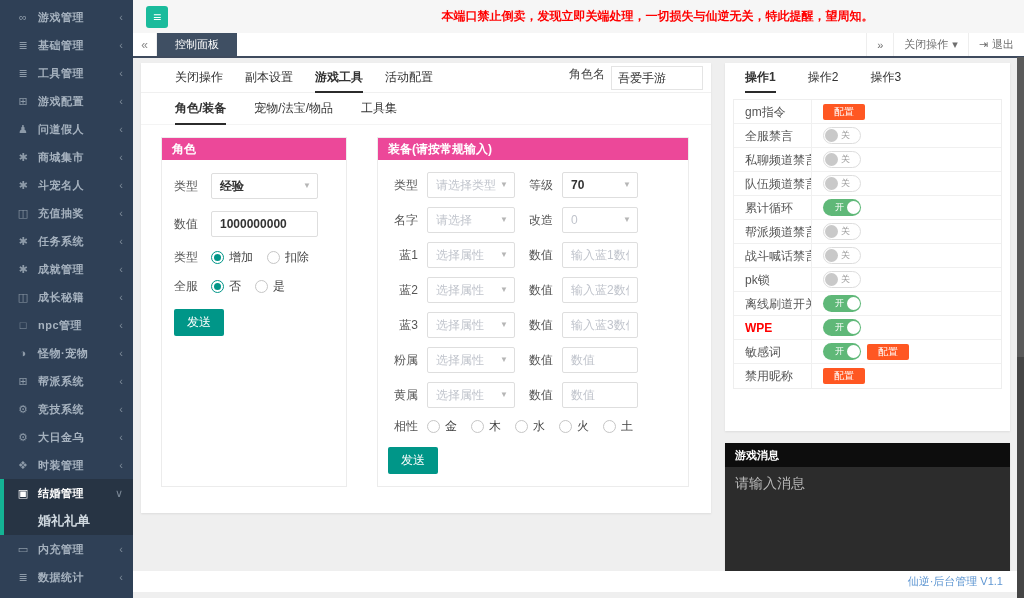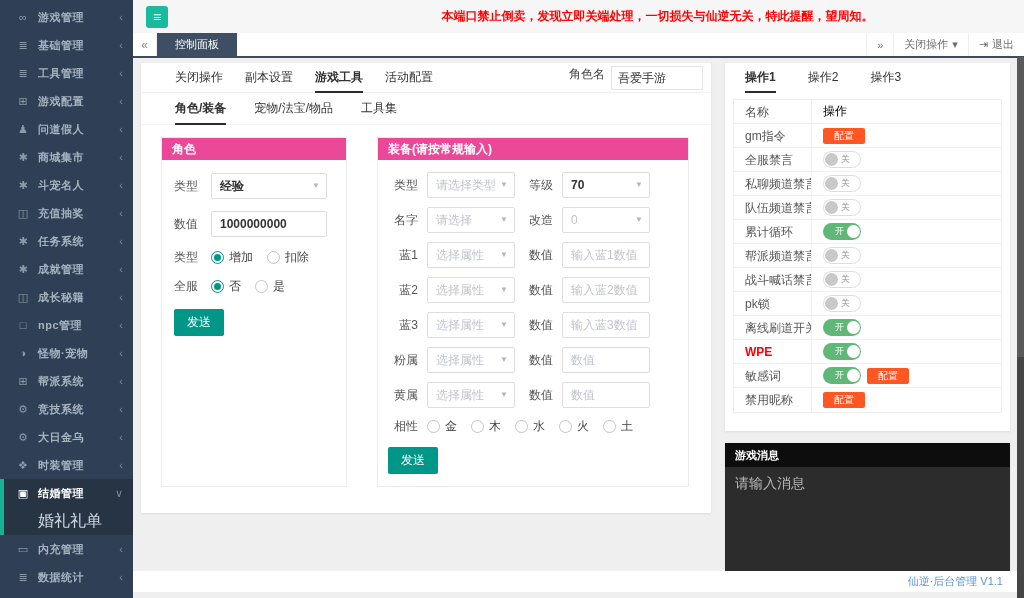--- a/index.html
+++ b/index.html
@@ -13,21 +13,21 @@
   .s-item { height:28px; display:flex; align-items:center; padding:0 10px 0 15px;
     color:#a6b2bf; font-size:11px; cursor:pointer; }
   .s-ico { width:16px; font-size:11px; color:#8d9aa8; margin-right:7px; text-align:center; }
   .s-lab { flex:1; letter-spacing:.5px; font-weight:bold; }
   .s-chev { color:#7d8a98; font-size:11px; }
   .s-active-block { background:#273444; border-left:4px solid #14b394; }
   .s-active-block .s-item { padding-left:11px; }
   .s-active-block .s-item .s-lab,
   .s-active-block .s-item .s-ico { color:#ffffff; }
   .s-sub { height:28px; display:flex; align-items:center; padding-left:34px;
-    color:#cfd8df; font-size:16px; font-weight:normal; cursor:pointer; }
+    color:#cfd8df; font-size:13px; font-weight:bold; cursor:pointer; }
 
   
   .topbar { position:absolute; left:133px; top:0; width:891px; height:33px;
     background:#f6f6f6; display:flex; align-items:center; }
   .burger { width:22px; height:22px; margin-left:13px; background:#1abb9c; color:#fff;
     border-radius:3px; font-size:14px; display:flex; align-items:center; justify-content:center; cursor:pointer; }
   .warn { position:absolute; left:158px; right:0; text-align:center; color:#ff0000;
     font-size:12px; font-weight:bold; }
   .tabstrip { position:absolute; left:133px; top:33px; width:891px; height:25px;
     background:#ffffff; border-bottom:2px solid #3f4b5e; display:flex; align-items:stretch; }
@@ -67,21 +67,21 @@
   .card-role { width:186px; }
   .card-equip { width:312px; }
   .card-b { padding:13px 12px; }
   .frow { display:flex; align-items:center; margin-bottom:12px; }
   .flab { width:28px; font-size:12px; color:#555; margin-right:9px; white-space:nowrap; }
   .sel { position:relative; height:26px; border:1px solid #dedede; border-radius:2px;
     font-size:12px; line-height:24px; padding:0 16px 0 8px; color:#333; background:#fff;
     cursor:pointer; overflow:hidden; white-space:nowrap; }
   .sel .caret { position:absolute; right:6px; top:0; color:#b6b6b6; font-size:8px; }
   .sel.ph { color:#c0c4cc; }
-  .w104 { width:116px; } .w88 { width:88px; } .w96 { width:88px; }
+  .w104 { width:107px; } .w88 { width:88px; } .w96 { width:76px; }
   .tin { height:26px; border:1px solid #dedede; border-radius:2px; font-size:12px;
     padding:9px 8px; color:#333; outline:none; font-weight:bold;
     font-family:"Liberation Sans","DejaVu Sans",sans-serif; }
   .tin::placeholder { color:#c0c4cc; font-weight:normal; }
   .radio { display:inline-flex; align-items:center; margin-right:14px; font-size:12px;
     color:#444; cursor:pointer; }
   .rdot { width:13px; height:13px; border:1px solid #c6c6c6; border-radius:50%;
     margin-right:5px; background:#fff; position:relative; }
   .rdot.on { border-color:#009688; }
   .rdot.on::after { content:""; position:absolute; left:2px; top:2px; width:7px; height:7px;
@@ -427,24 +427,20 @@
   </div>
 
   <div class="panel ops-panel">
     <div class="ops-tabs">
       <span class="tab active">操作1</span>
       <span class="tab">操作2</span>
       <span class="tab">操作3</span>
     </div>
     <div class="ops-table">
       <div class="orow">
-        <div class="oc1">名称</div>
-        <div class="oc2">操作</div>
-      </div>
-      <div class="orow">
         <div class="oc1">gm指令</div>
         <div class="oc2">
             <span class="cfg-btn">配置</span>
           </div>
       </div>
       <div class="orow">
         <div class="oc1">全服禁言</div>
         <div class="oc2">
             <span class="tgl off">
               <span class="knob"></span>

